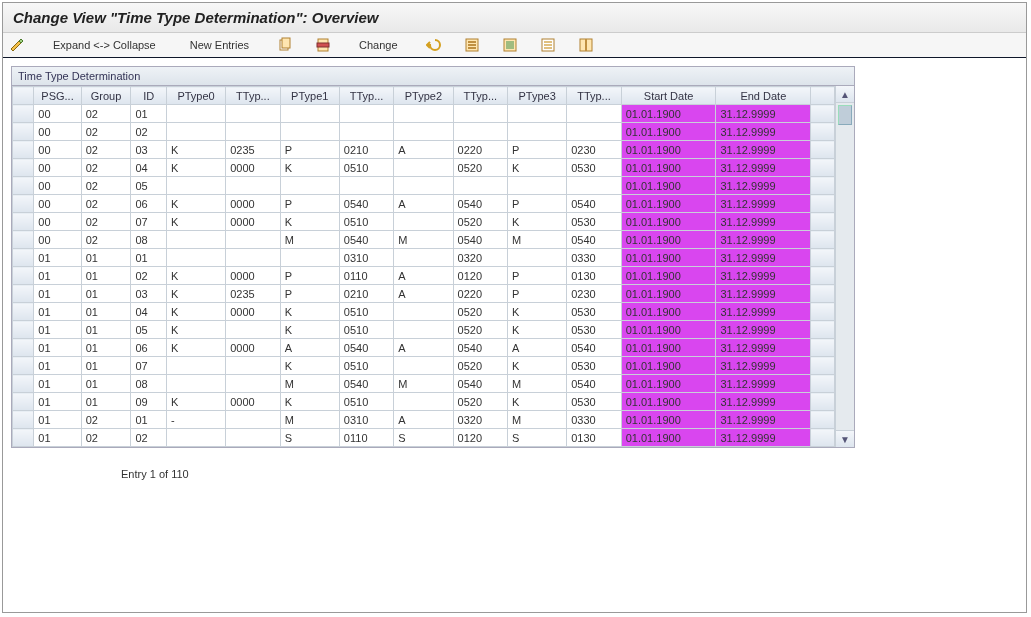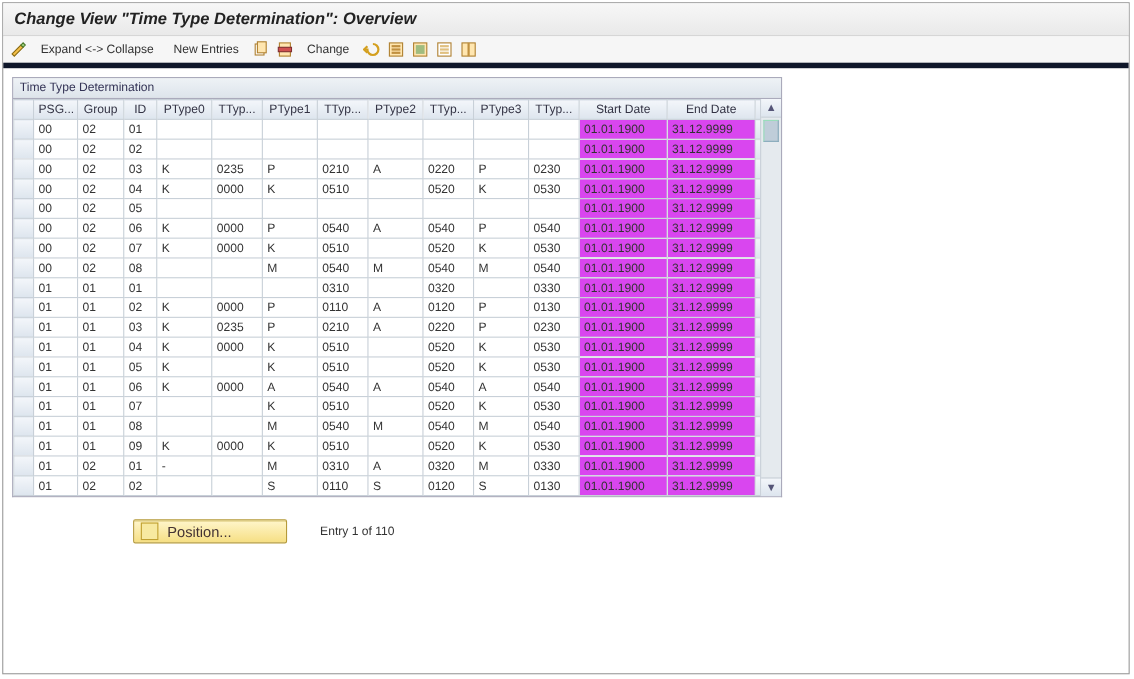--- a/index.html
+++ b/index.html
@@ -25,43 +25,43 @@
   .title-bar h1 {
     margin: 0;
     font-size: 15px;
     font-weight: bold;
     font-style: italic;
     color: #222;
   }
   .toolbar {
     display: flex;
     align-items: center;
-    gap: 6px;
+    gap: 22px;
     padding: 4px 6px;
-    border-bottom: 5px solid #0f172a;
+    border-bottom: 1px solid #0f172a;
     background: #f6f6f6;
   }
   .tb-btn {
     display: inline-flex;
     align-items: center;
     padding: 2px 6px;
     cursor: pointer;
     color: #333;
   }
   .tb-icon {
     width: 16px; height: 16px;
     display: inline-flex;
     align-items: center; justify-content: center;
     cursor: pointer;
   }
   .content {
     padding: 8px 8px 0 8px;
   }
   .panel {
-    width: 700px;
+    width: 844px;
   }
   .panel-title {
     background: linear-gradient(#eef2f6,#dde4eb);
     border: 1px solid #aab;
     padding: 3px 6px;
     color: #335;
   }
   .grid-wrapper {
     display: flex;
     border: 1px solid #aab;
@@ -601,21 +601,17 @@
           <div class="arrow">▲</div>
           <div class="track">
             <div class="thumb"></div>
           </div>
           <div class="arrow down">▼</div>
         </div>
       </div>
     </div>
 
     <div class="footer">
-      <button class="position-btn">
-        <span class="pos-icon"></span>
-        <span>Position...</span>
-      </button>
       <span class="status-text">Entry 1 of 110</span>
     </div>
   </div>
 
 </div>
 
 </body></html>

